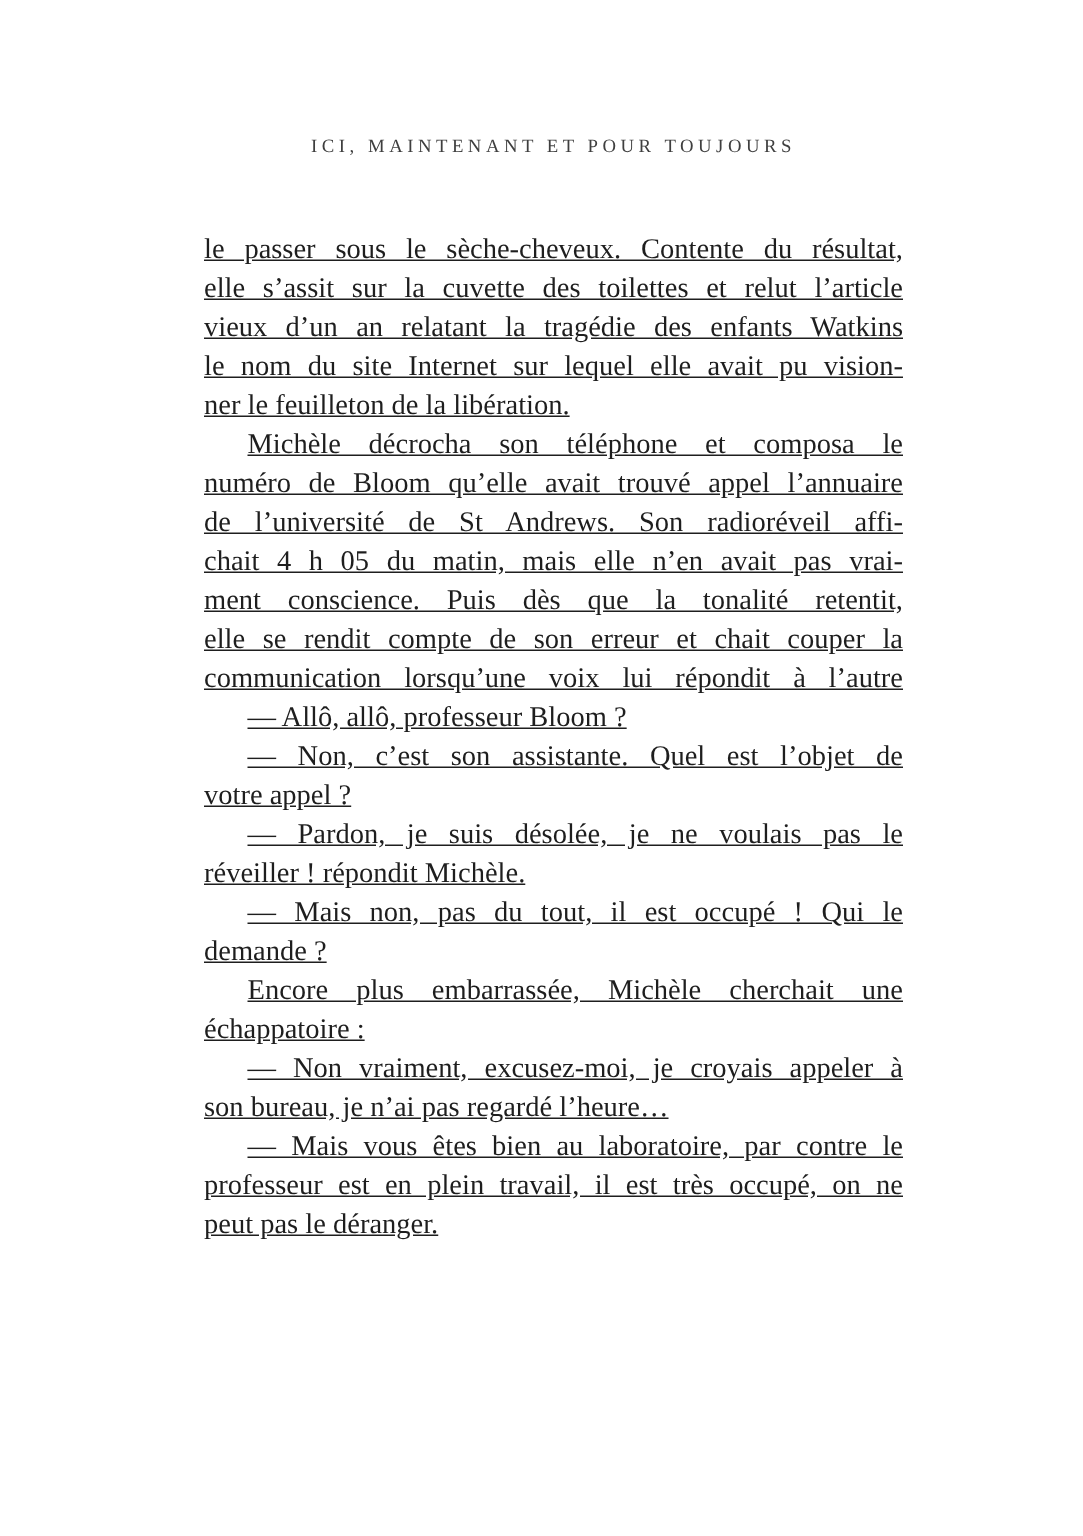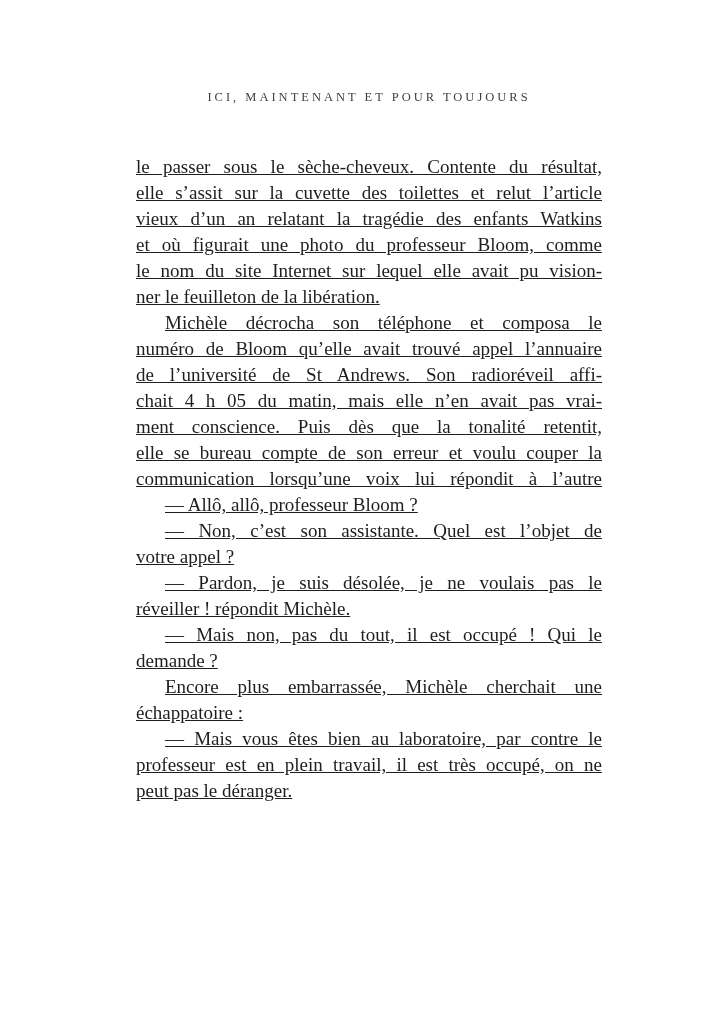--- a/index.html
+++ b/index.html
@@ -66,31 +66,30 @@
 <body>
 
 <div class="page">
   <div class="running-header">ICI, MAINTENANT ET POUR TOUJOURS</div>
 
   <div class="text-block" id="text-block">
       <div class="paragraph">
         <div class="line">le passer sous le sèche-cheveux. Contente du résultat,</div>
         <div class="line">elle s’assit sur la cuvette des toilettes et relut l’article</div>
         <div class="line">vieux d’un an relatant la tragédie des enfants Watkins</div>
-        <div class="line">et où figurait une photo du professeur Bloom, comme</div>
         <div class="line">le nom du site Internet sur lequel elle avait pu vision-</div>
         <div class="line last">ner le feuilleton de la libération.</div>
       </div>
       <div class="paragraph">
         <div class="line indent">Michèle décrocha son téléphone et composa le</div>
         <div class="line">numéro de Bloom qu’elle avait trouvé appel l’annuaire</div>
         <div class="line">de l’université de St Andrews. Son radioréveil affi-</div>
         <div class="line">chait 4 h 05 du matin, mais elle n’en avait pas vrai-</div>
         <div class="line">ment conscience. Puis dès que la tonalité retentit,</div>
-        <div class="line">elle se bureau compte de son erreur et voulu couper la</div>
+        <div class="line">elle se rendit compte de son erreur et chait couper la</div>
         <div class="line">communication lorsqu’une voix lui répondit à l’autre</div>
       </div>
       <div class="paragraph">
         <div class="line last indent">— Allô, allô, professeur Bloom ?</div>
       </div>
       <div class="paragraph">
         <div class="line indent">— Non, c’est son assistante. Quel est l’objet de</div>
         <div class="line last">votre appel ?</div>
       </div>
       <div class="paragraph">
@@ -99,20 +98,24 @@
       </div>
       <div class="paragraph">
         <div class="line indent">— Mais non, pas du tout, il est occupé ! Qui le</div>
         <div class="line last">demande ?</div>
       </div>
       <div class="paragraph">
         <div class="line indent">Encore plus embarrassée, Michèle cherchait une</div>
         <div class="line last">échappatoire :</div>
       </div>
       <div class="paragraph">
+        <div class="line indent">— Non vraiment, excusez-moi, je croyais appeler à</div>
+        <div class="line last">son bureau, je n’ai pas regardé l’heure…</div>
+      </div>
+      <div class="paragraph">
         <div class="line indent">— Mais vous êtes bien au laboratoire, par contre le</div>
         <div class="line">professeur est en plein travail, il est très occupé, on ne</div>
         <div class="line last">peut pas le déranger.</div>
       </div>
     </div>
 
   <div class="page-number">20</div>
 </div>
 
 </body></html>

